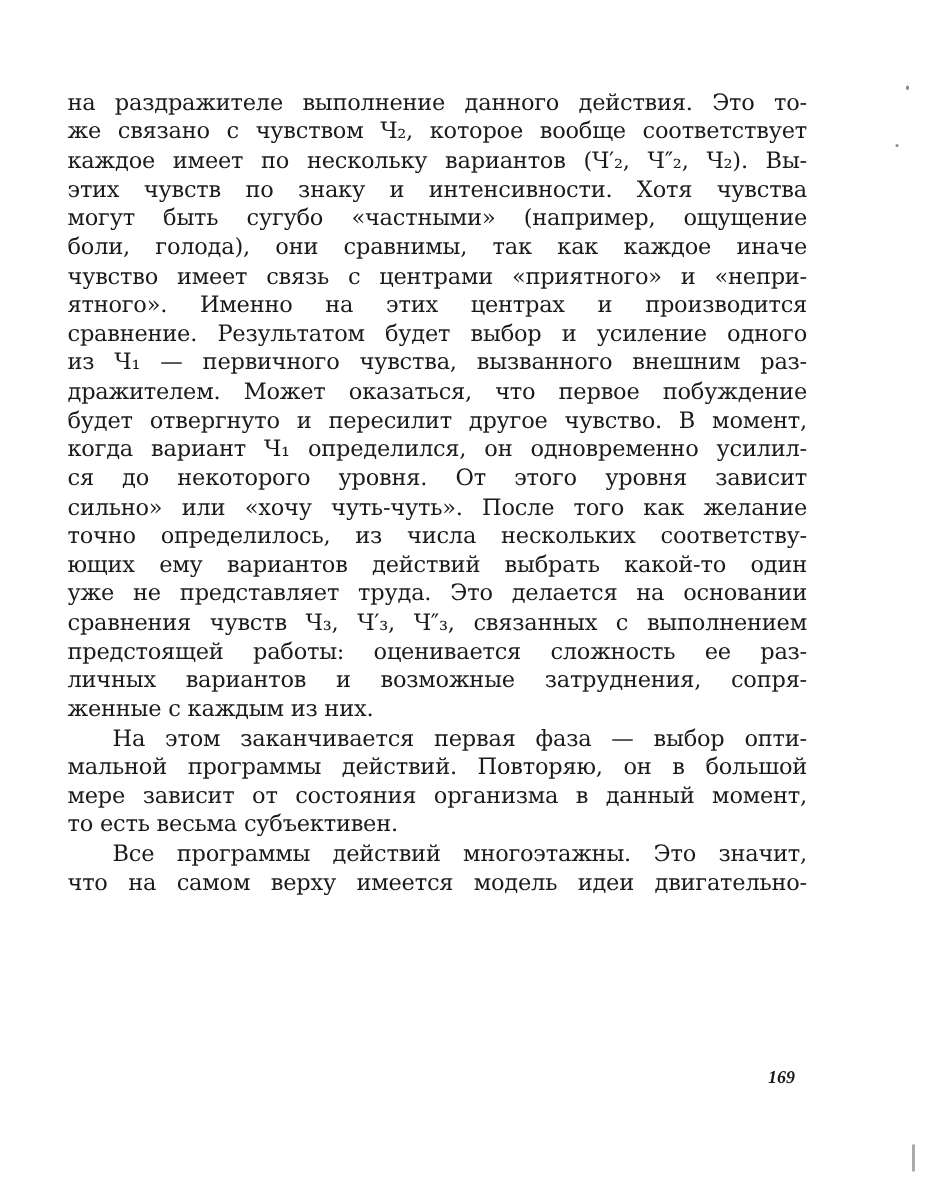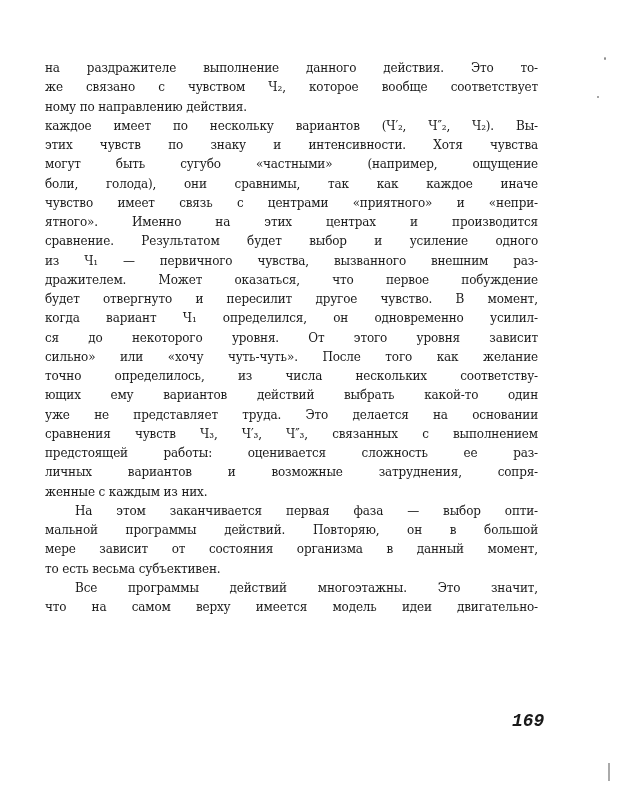--- a/index.html
+++ b/index.html
@@ -5,38 +5,37 @@
   html, body { margin: 0; padding: 0; }
   body {
     width: 620px; height: 796px; background: #ffffff; position: relative; overflow: hidden;
     font-family: "DejaVu Serif", "Liberation Serif", serif; color: #1a1a1a;
   }
   .page-text {
     position: absolute; left: 45px; top: 59px; width: 493px;
   }
   .line {
     display: block; height: 19.25px; line-height: 19.25px;
-    font-size: 12px; white-space: nowrap; text-align: justify; text-align-last: justify;
+    font-size: 15px; white-space: nowrap; text-align: justify; text-align-last: justify;
     letter-spacing: -0.15px;
   }
   .line.indent { padding-left: 30px; }
   .line.last { text-align-last: left; }
   .page-number {
-    position: absolute; left: 512px; top: 711px; font-size: 18px; font-style: italic; font-weight: bold;
-    font-family: Liberation Mono, monospace;
+    position: absolute; left: 512px; top: 711px; font-size: 12px; font-style: italic; font-weight: bold;
+    font-family: Liberation Serif, serif;
   }
   .speck { position: absolute; background: #888; border-radius: 50%; }
 </style>
 </head>
 <body>
 
 <div class="page-text" id="page-body">
     <span class="line">на раздражителе выполнение данного действия. Это то-</span>
     <span class="line">же связано с чувством Ч₂, которое вообще соответствует</span>
-    <span class="line last">ному по направлению действия.</span>
     <span class="line">каждое имеет по нескольку вариантов (Ч′₂, Ч″₂, Ч₂). Вы-</span>
     <span class="line">этих чувств по знаку и интенсивности. Хотя чувства</span>
     <span class="line">могут быть сугубо «частными» (например, ощущение</span>
     <span class="line">боли, голода), они сравнимы, так как каждое иначе</span>
     <span class="line">чувство имеет связь с центрами «приятного» и «непри-</span>
     <span class="line">ятного». Именно на этих центрах и производится</span>
     <span class="line">сравнение. Результатом будет выбор и усиление одного</span>
     <span class="line">из Ч₁ — первичного чувства, вызванного внешним раз-</span>
     <span class="line">дражителем. Может оказаться, что первое побуждение</span>
     <span class="line">будет отвергнуто и пересилит другое чувство. В момент,</span>

